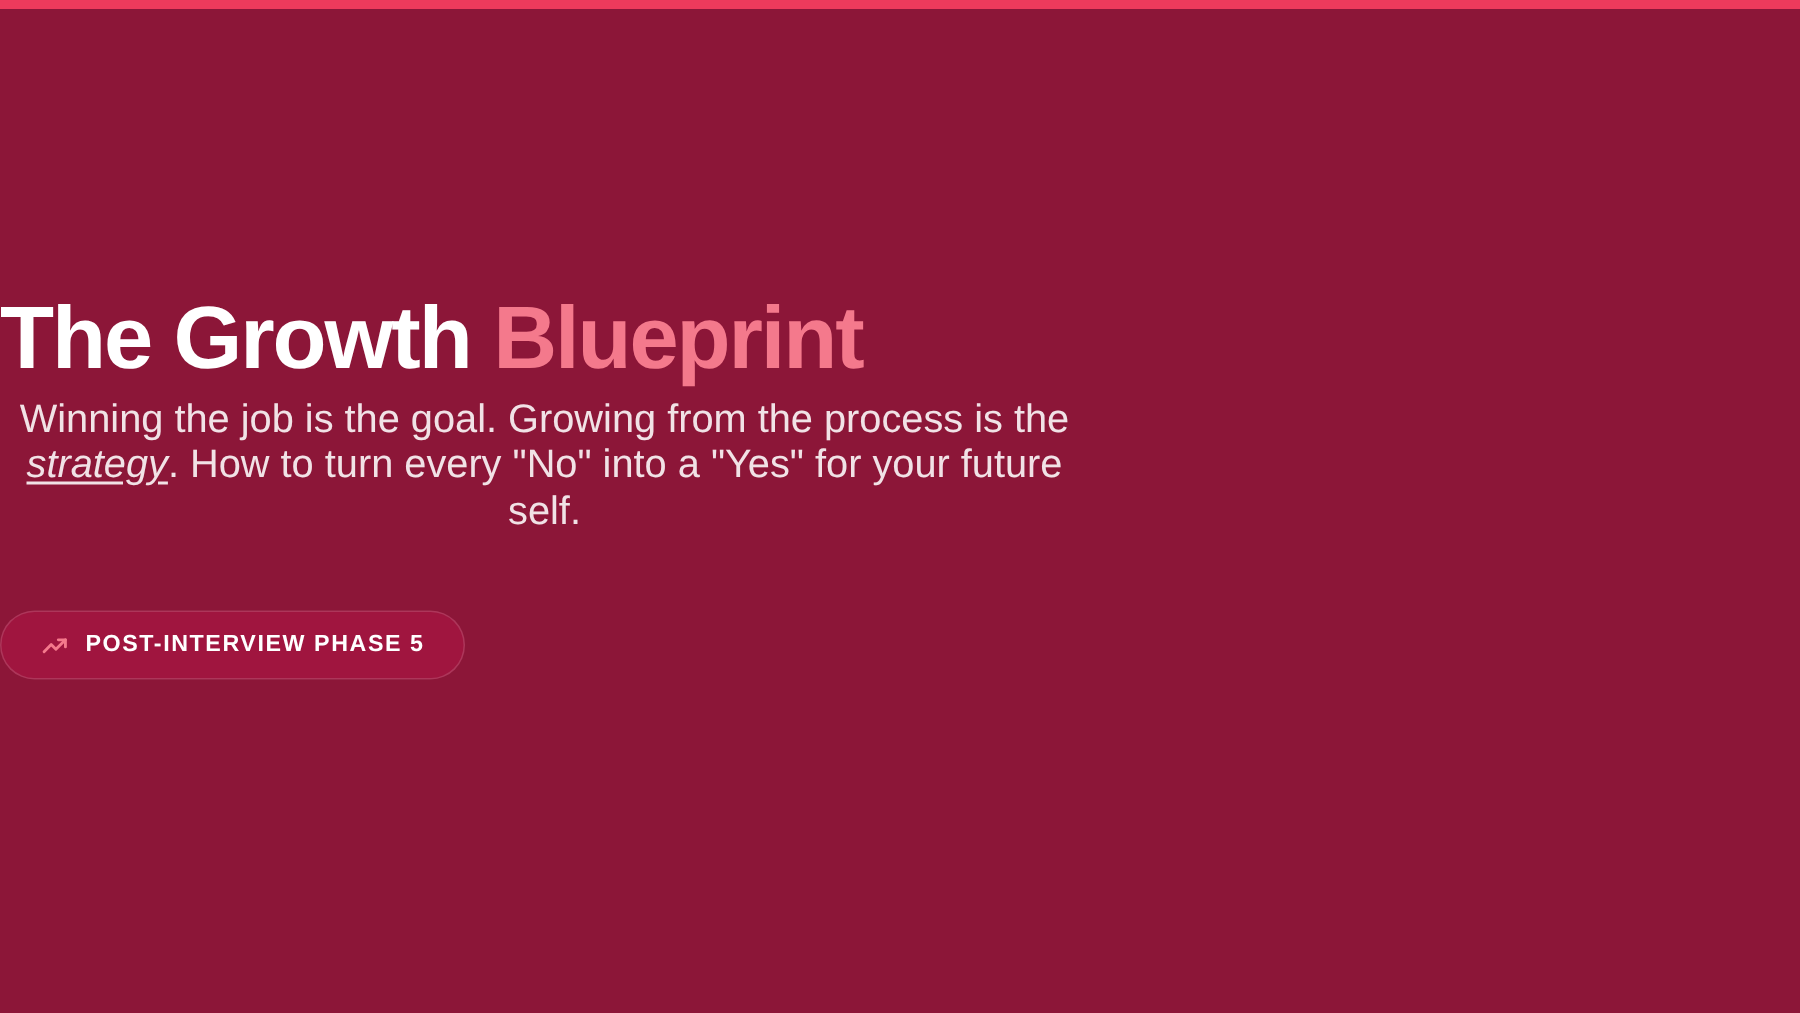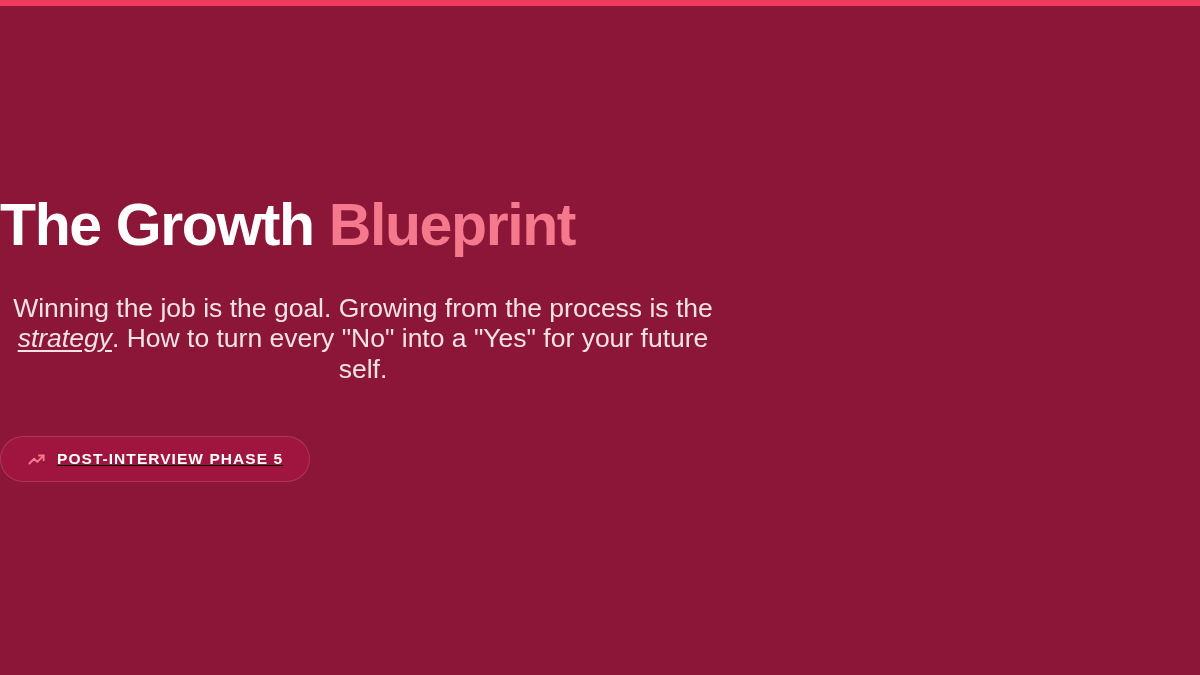--- a/index.html
+++ b/index.html
@@ -55,21 +55,21 @@
     color: #FFFFFF;
     white-space: nowrap;
   }
 
   .title .accent-word {
     color: #F4798C;
   }
 
   
   .subtitle {
-    margin-top: 35px;
+    margin-top: 6px;
     width: 726px;
     font-size: 26.5px;
     font-weight: 400;
     line-height: 30.5px;
     text-align: center;
     color: #F1E2E6;
   }
 
   .subtitle .em-word {
     font-style: italic;
@@ -81,21 +81,20 @@
   .badge {
     margin-top: 52px;
     height: 46px;
     padding: 0 26px;
     display: inline-flex;
     align-items: center;
     gap: 11px;
     border-radius: 999px;
     background: #A0153F;
     border: 1px solid rgba(255, 255, 255, 0.14);
-    text-decoration: underline;
   }
 
   .badge-icon {
     display: inline-flex;
     align-items: center;
     justify-content: center;
     width: 19px;
     height: 19px;
     color: #F4798C;
     flex: none;

